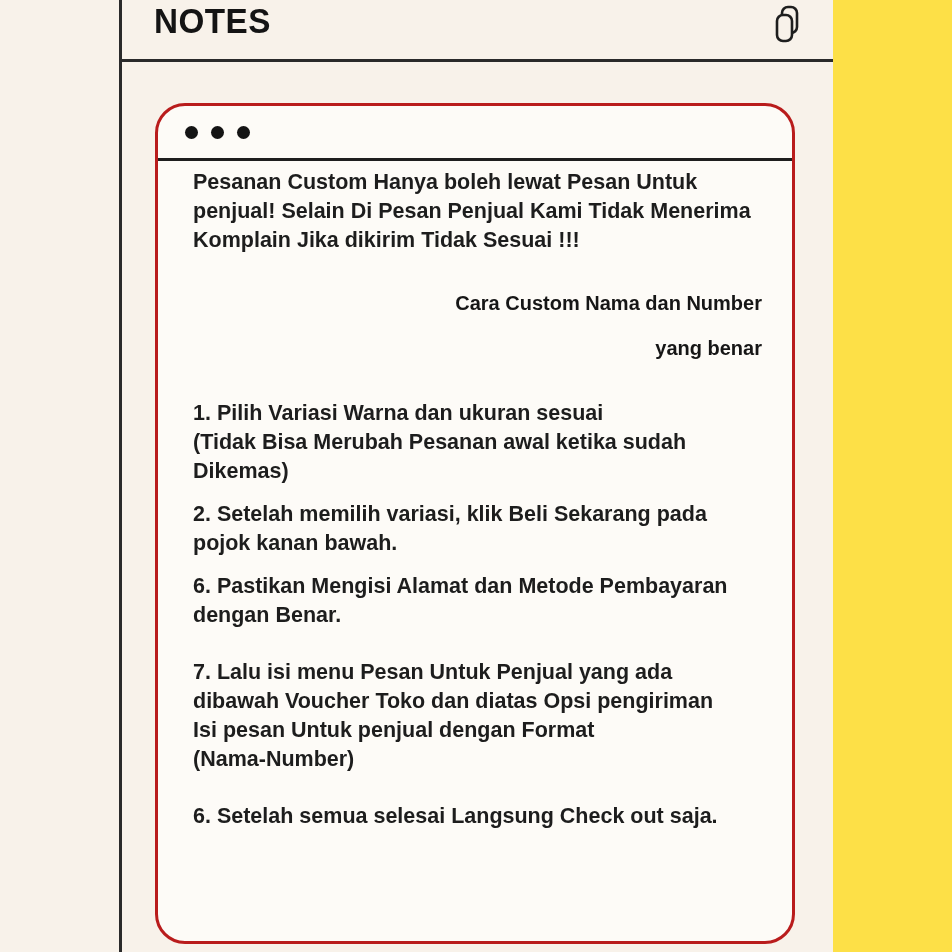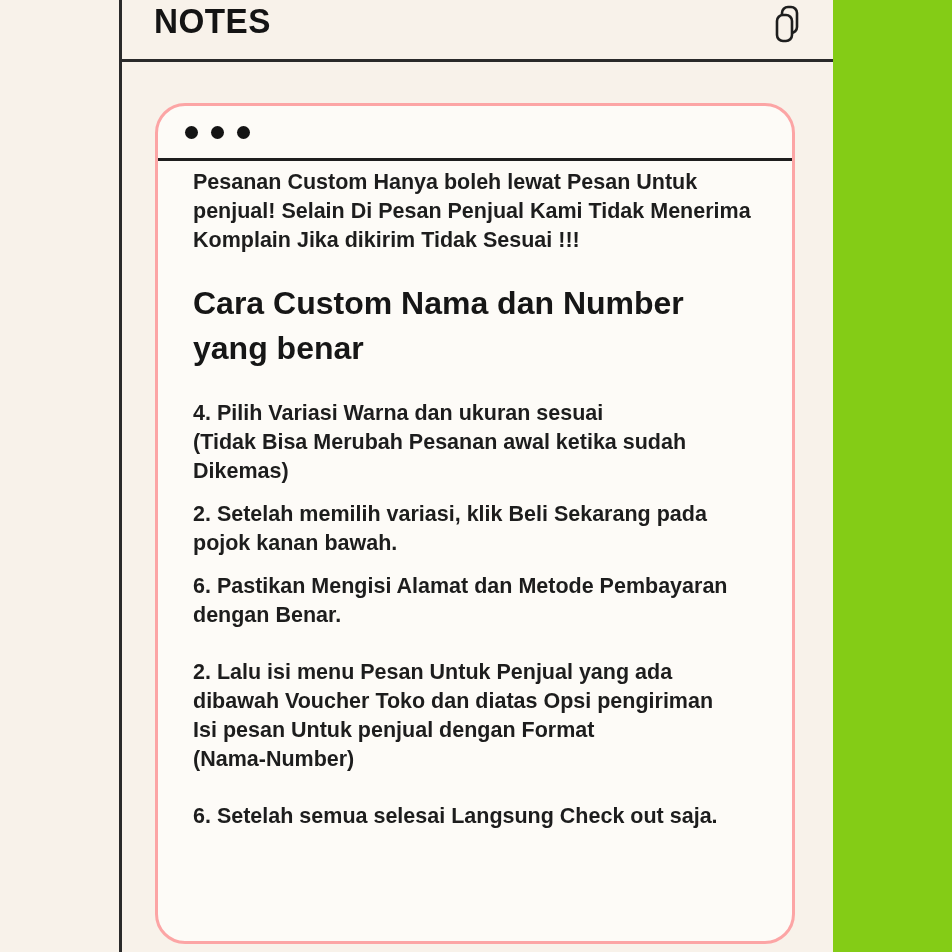--- a/index.html
+++ b/index.html
@@ -5,21 +5,21 @@
   html, body { margin: 0; padding: 0; }
   body {
     width: 952px; height: 952px;
     background: #ffffff;
     font-family: "Liberation Sans", sans-serif;
     overflow: hidden;
   }
   .stage {
     position: relative;
     width: 952px; height: 952px;
-    background: #84cc16;
+    background: #fde047;
   }
   
   .cream-panel {
     position: absolute; left: 0; top: 0;
     width: 833px; height: 952px;
     background: #f8f2ea;
   }
   .v-rule {
     position: absolute; left: 119px; top: 0;
     width: 3px; height: 952px;
@@ -44,21 +44,21 @@
     width: 30px; height: 40px;
     background: transparent; border: none; padding: 0;
     cursor: pointer;
   }
   
   .card {
     position: absolute; left: 155px; top: 103px;
     width: 640px; height: 841px;
     box-sizing: border-box;
     background: #fdfbf7;
-    border: 3px solid #fca5a5;
+    border: 3px solid #b91c1c;
     border-radius: 30px;
     overflow: hidden;
   }
   .card-titlebar {
     height: 52px;
     border-bottom: 3px solid #1e1e1e;
     display: flex; align-items: center;
     padding-left: 27px; gap: 13px;
   }
   .dot {
@@ -73,25 +73,26 @@
   .para {
     margin: 0;
     font-size: 21.5px;
     font-weight: 700;
     line-height: 29px;
     white-space: pre-line;
     color: #1d1d1d;
   }
   .heading {
     margin: 26px 0 0 0;
-    font-size: 32px;
+    font-size: 20px;
     font-weight: 700;
     line-height: 45px;
     white-space: pre-line;
     color: #161616;
+    text-align: right;
   }
   .mt28 { margin-top: 28px; }
   .mt29 { margin-top: 14px; }
 </style>
 </head>
 <body>
 
 <div class="stage">
 
   <div class="cream-panel"></div>
@@ -118,28 +119,28 @@
     </div>
 
     <div class="card-body">
       <p class="para">Pesanan Custom Hanya boleh lewat Pesan Untuk
 penjual! Selain Di Pesan Penjual Kami Tidak Menerima
 Komplain Jika dikirim Tidak Sesuai !!!</p>
 
       <h2 class="heading">Cara Custom Nama dan Number
 yang benar</h2>
 
-      <p class="para mt28">4. Pilih Variasi Warna dan ukuran sesuai
+      <p class="para mt28">1. Pilih Variasi Warna dan ukuran sesuai
 (Tidak Bisa Merubah Pesanan awal ketika sudah
 Dikemas)</p>
       <p class="para mt29">2. Setelah memilih variasi, klik Beli Sekarang pada
 pojok kanan bawah.</p>
       <p class="para mt29">6. Pastikan Mengisi Alamat dan Metode Pembayaran
 dengan Benar.</p>
-      <p class="para mt28">2. Lalu isi menu Pesan Untuk Penjual yang ada
+      <p class="para mt28">7. Lalu isi menu Pesan Untuk Penjual yang ada
 dibawah Voucher Toko dan diatas Opsi pengiriman
 Isi pesan Untuk penjual dengan Format
 (Nama-Number)</p>
       <p class="para mt28">6. Setelah semua selesai Langsung Check out saja.</p>
     </div>
 
   </section>
 
 </div>
 

